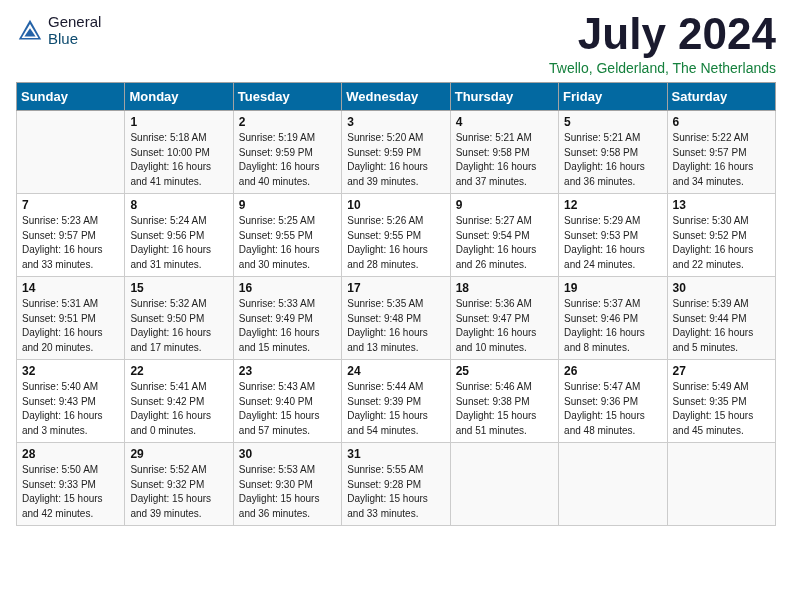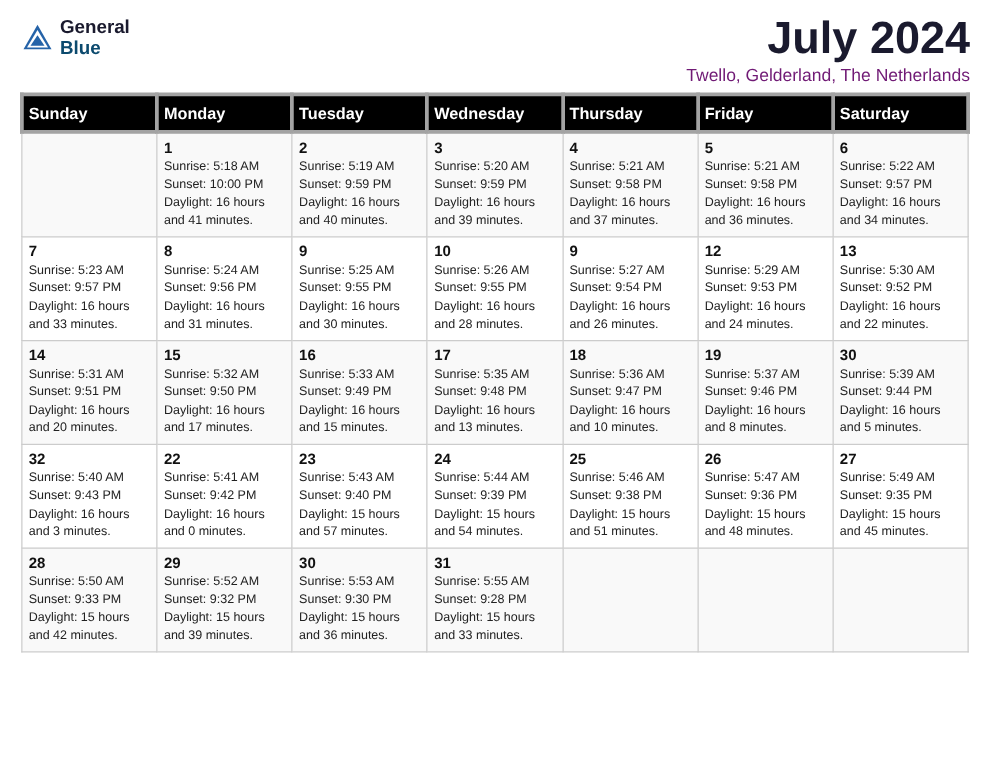--- a/index.html
+++ b/index.html
@@ -24,57 +24,57 @@
     .logo {
       display: flex;
       align-items: center;
       margin-top: 4px;
     }
     .logo-text {
       display: flex;
       flex-direction: column;
       line-height: 1.1;
       font-size: 15px;
-      font-weight: bold;
+      font-weight: normal;
       color: #1a1a2e;
     }
     .logo-text .general { color: #1a1a2e; }
     .logo-text .blue { color: #0c4a6e; }
     .logo-icon {
       width: 28px;
       height: 28px;
       margin-right: 4px;
     }
     .title-block {
       text-align: right;
     }
     .month-title {
-      font-size: 36px;
+      font-size: 44px;
       font-weight: bold;
       color: #1a1a2e;
       line-height: 1.1;
     }
     .location {
       font-size: 14px;
-      color: #701a75;
+      color: #15803d;
       margin-top: 2px;
     }
     .calendar {
       width: 100%;
       border-collapse: collapse;
       font-size: 11px;
     }
     .calendar thead th {
-      background-color: #000000;
+      background-color: #0369a1;
       color: #fff;
       padding: 6px 4px;
       font-size: 13px;
       font-weight: bold;
       text-align: left;
-      border: 3px solid #a3a3a3;
+      border: 1px solid #a3a3a3;
     }
     .calendar tbody td {
       border: 1px solid #ccc;
       vertical-align: top;
       padding: 4px 5px;
       width: calc(100% / 7);
       min-height: 80px;
     }
     .calendar tbody tr:nth-child(odd) td {
       background: #f9f9f9;

